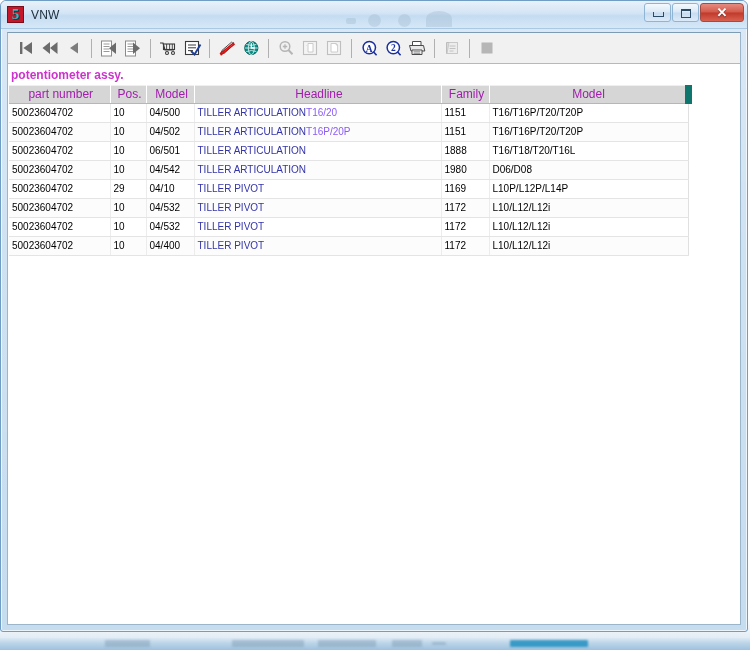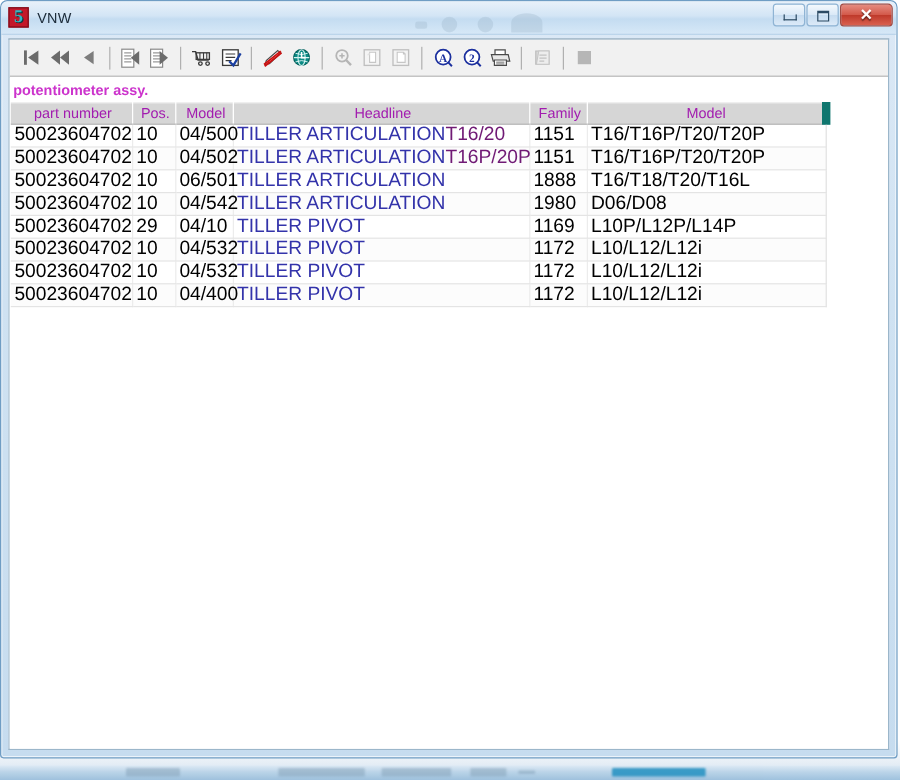--- a/index.html
+++ b/index.html
@@ -241,38 +241,38 @@
   }
   table.grid thead th:last-child { border-right: 7px solid #0f766e; }
 
   table.grid tbody td {
     padding: 1px 0 1px 3px;
     border-right: 1px solid #ececec;
     border-bottom: 1px solid #e4e4e4;
     white-space: nowrap;
     overflow: visible;
     color: #000000;
-    font-size: 16px;
+    font-size: 10px;
     line-height: 16px;
     height: 16px;
   }
   table.grid tbody td:last-child { border-right: 1px solid #e0e0e0; }
   table.grid tbody tr:nth-child(odd)  { background: #ffffff; }
   table.grid tbody tr:nth-child(even) { background: #fcfcfc; }
 
   td.headline {
     overflow: visible;
   }
   td.headline .lnk {
     color: #3333aa;
     cursor: pointer;
     text-align: right;
   }
   td.headline .suffix {
-    color: #701a75;
+    color: #8b5cf6;
   }
 </style>
 </head>
 <body>
 
 <div class="desktop">
   <div class="taskbar-ghost">
     <div class="blob" style="left:105px;width:45px;"></div>
     <div class="blob" style="left:232px;width:72px;"></div>
     <div class="blob" style="left:318px;width:58px;"></div>

